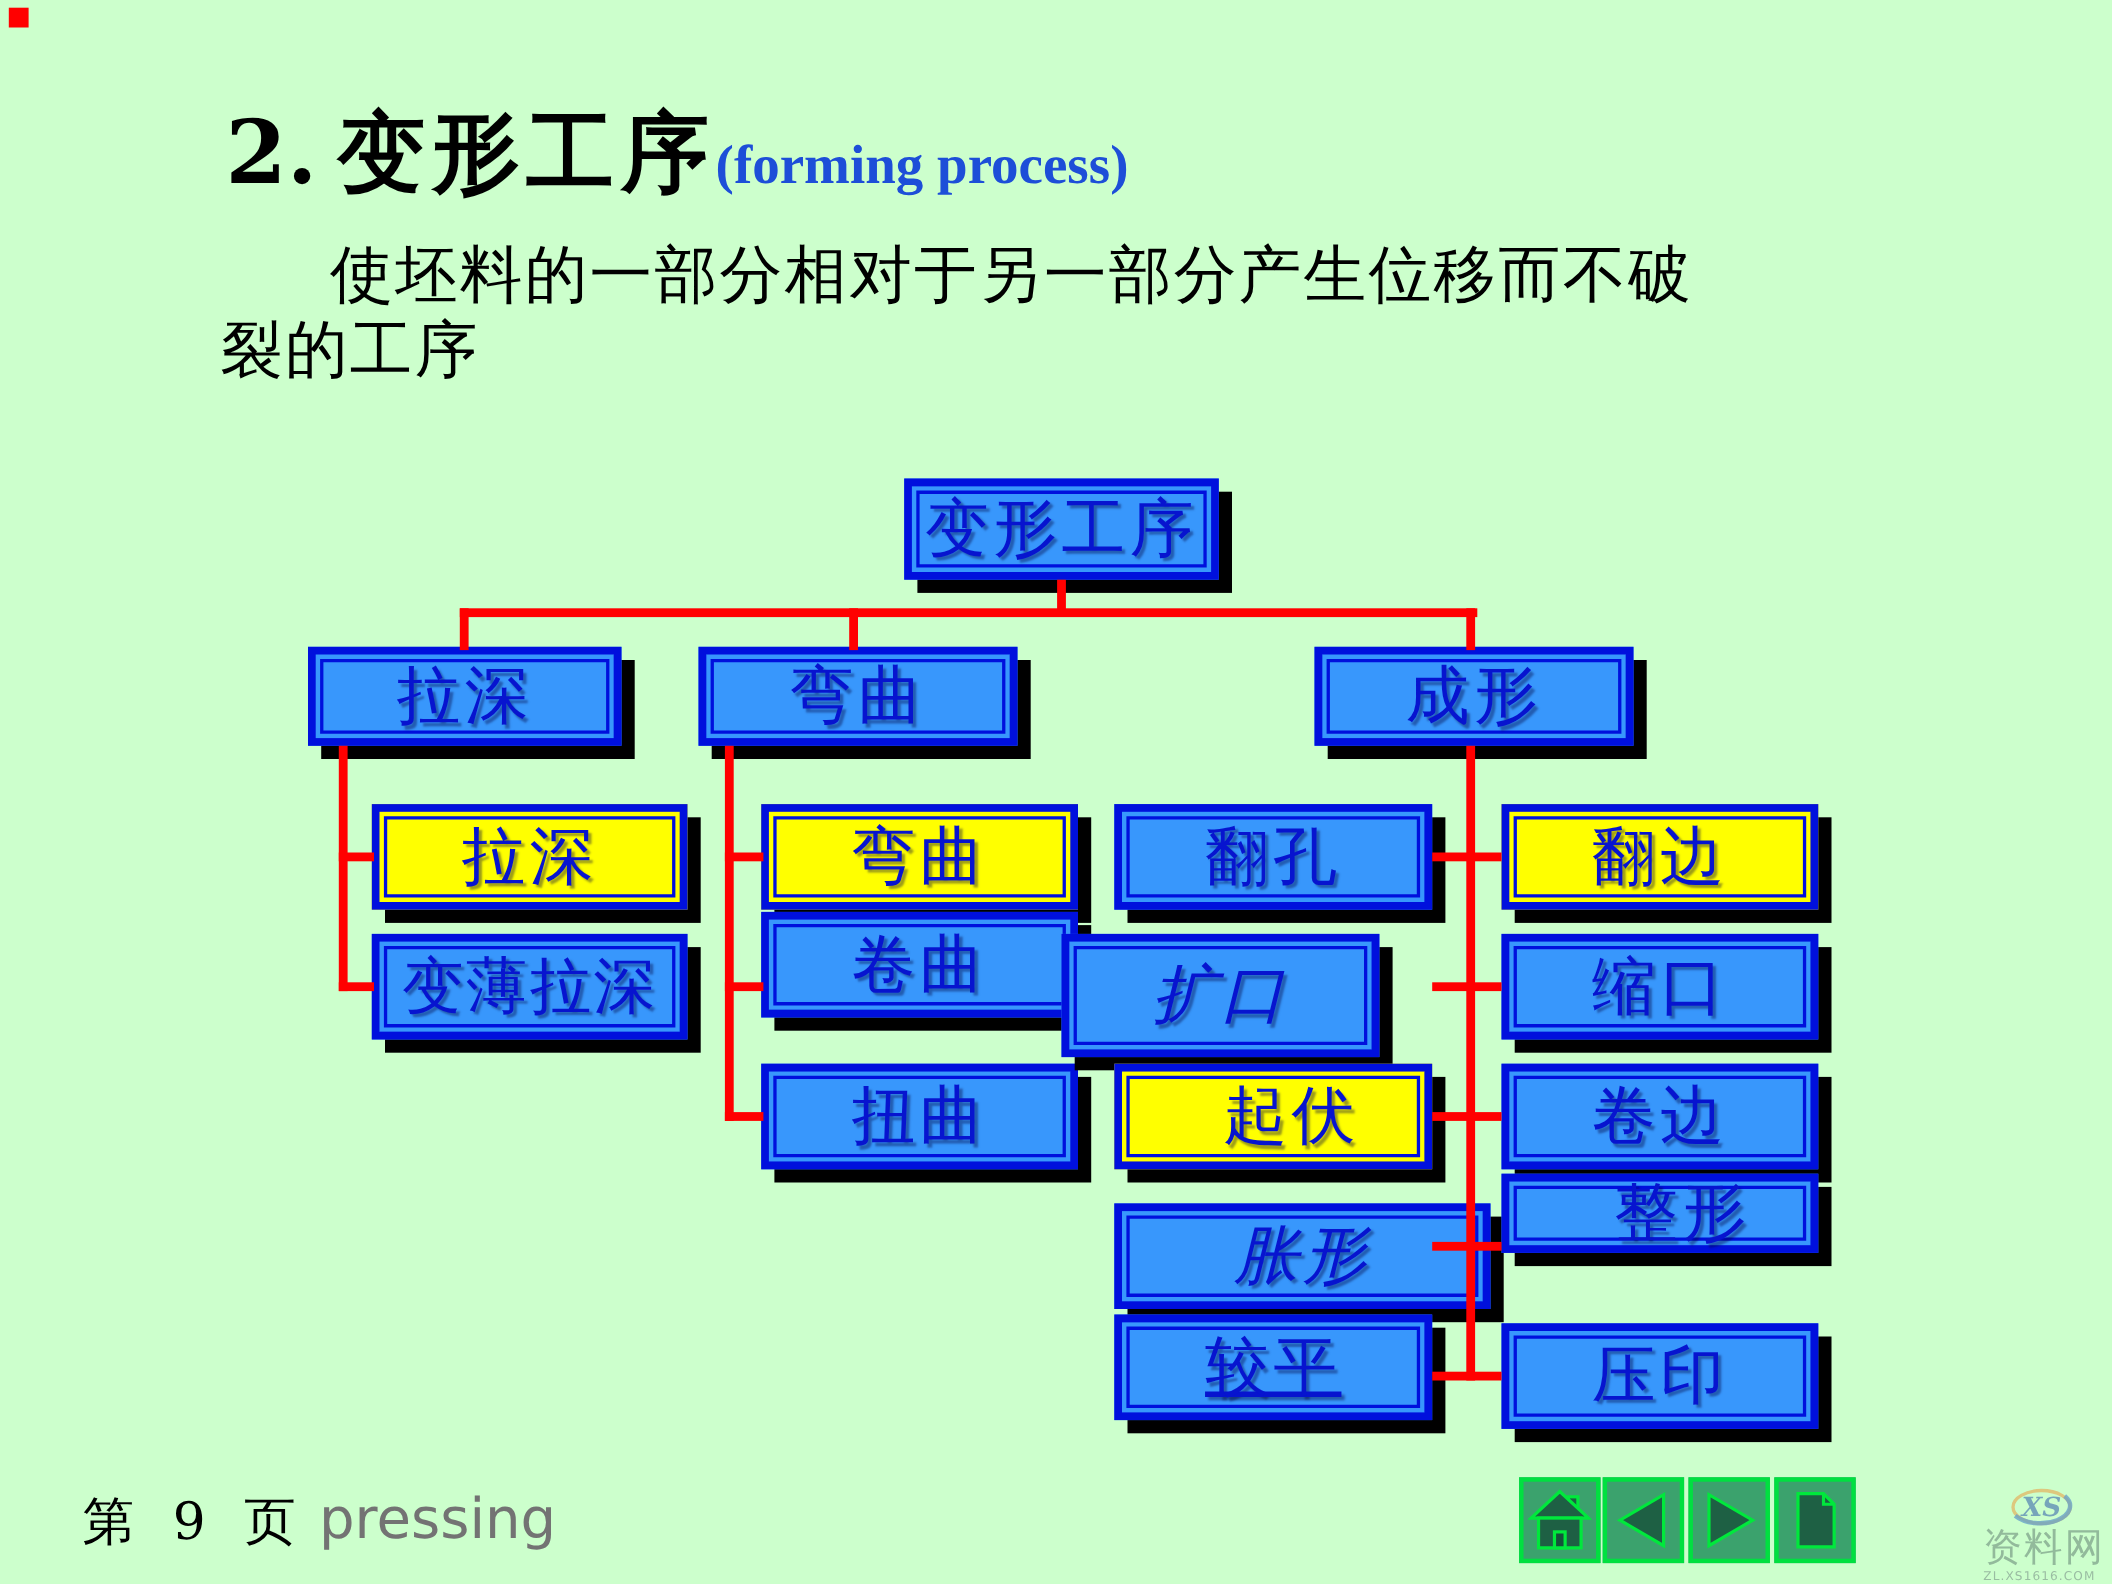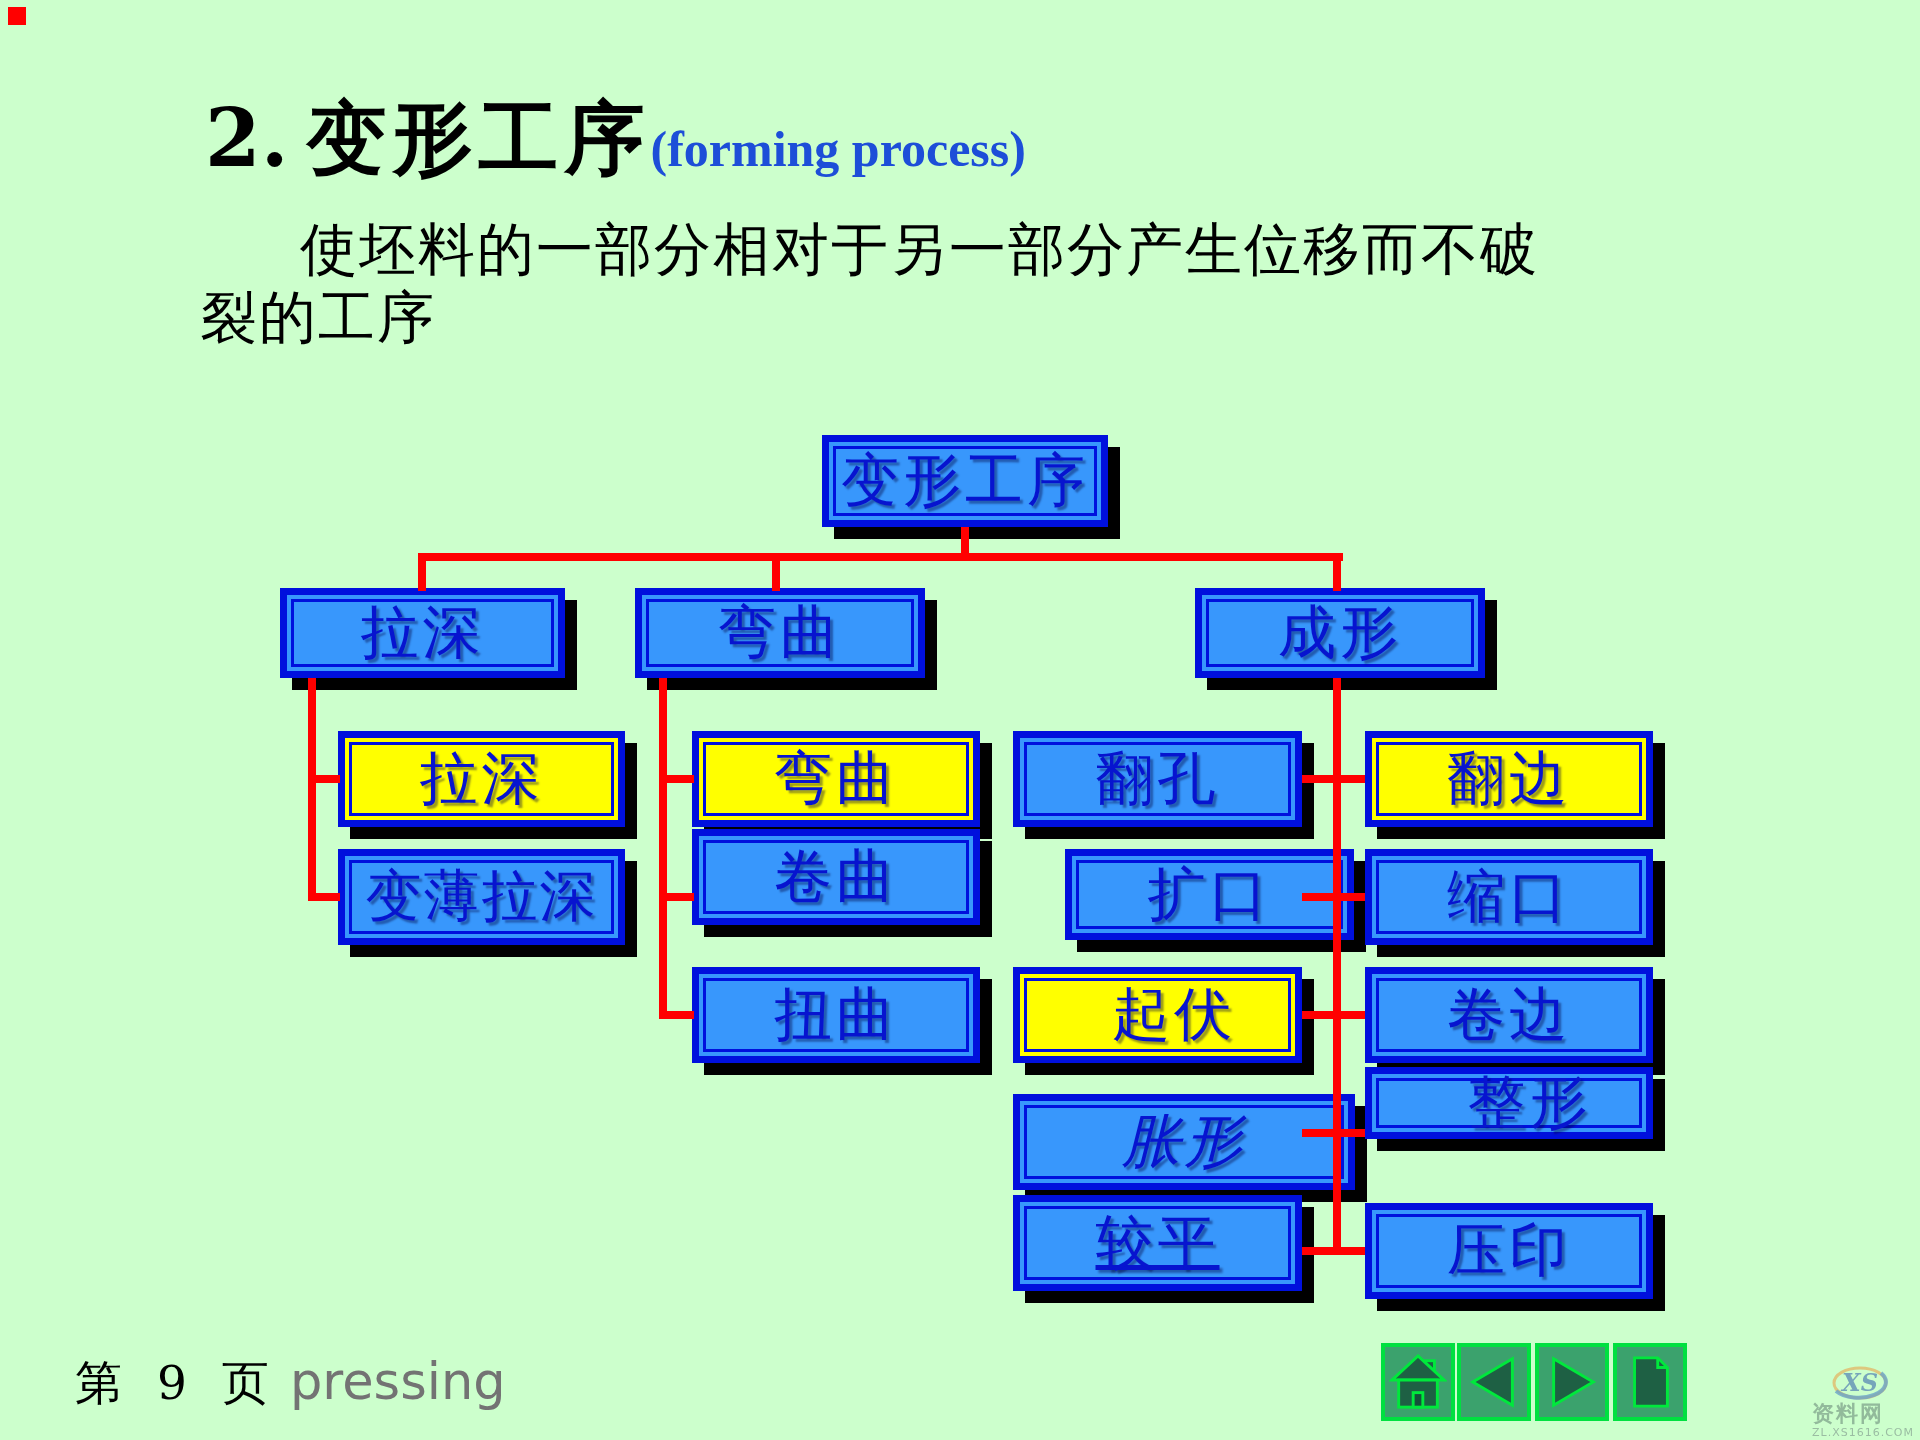--- a/index.html
+++ b/index.html
@@ -41,21 +41,21 @@
   
   .nav-btn{position:absolute;top:1343px;width:74px;height:78px;box-sizing:border-box;
            background:#3ba26d;border:4px solid #00e040;display:flex;align-items:center;justify-content:center;padding:0;cursor:pointer;}
   .nav-btn svg{display:block;}
 
   
   .watermark{position:absolute;right:6px;bottom:2px;display:flex;align-items:center;opacity:0.75;flex-direction:column;}
   .wm-logo{position:relative;width:58px;height:40px;margin-right:6px;}
   .wm-logo svg{display:block;}
   .wm-text{display:flex;flex-direction:column;line-height:1;}
-  .wm-name{font-size:22px;font-weight:bold;color:#7fa48b;letter-spacing:2px;}
+  .wm-name{font-size:35px;font-weight:normal;color:#7fa48b;letter-spacing:2px;}
   .wm-url{font-size:11px;color:#8aa795;letter-spacing:1px;margin-top:2px;}
 </style>
 </head>
 <body>
 
 <div class="slide">
 
   <div class="corner-dot"></div>
 
   <div class="title-row">
@@ -74,21 +74,21 @@
   <div class="node" style="left:1195px;top:588px;width:290px;height:90px;">成形</div>
 
   <div class="node yellow" style="left:338px;top:731px;width:287px;height:96px;">拉深</div>
   <div class="node" style="left:338px;top:849px;width:287px;height:96px;font-size:56px;letter-spacing:2px;">变薄拉深</div>
 
   <div class="node yellow" style="left:692px;top:731px;width:288px;height:96px;">弯曲</div>
   <div class="node" style="left:692px;top:829px;width:288px;height:96px;">卷曲</div>
   <div class="node" style="left:692px;top:967px;width:288px;height:96px;">扭曲</div>
 
   <div class="node" style="left:1013px;top:731px;width:289px;height:96px;">翻孔</div>
-  <div class="node" style="left:1065px;top:849px;width:289px;height:91px;">扩口</div>
+  <div class="node" style="left:965px;top:849px;width:289px;height:112px;font-style:italic;">扩口</div>
   <div class="node yellow" style="left:1013px;top:967px;width:289px;height:96px;padding-left:33px;">起伏</div>
   <div class="node" style="left:1013px;top:1094px;width:342px;height:96px;font-style:italic;">胀形</div>
   <div class="node" style="left:1013px;top:1195px;width:289px;height:96px;text-decoration:underline;">较平</div>
 
   <div class="node yellow" style="left:1365px;top:731px;width:288px;height:96px;">翻边</div>
   <div class="node" style="left:1365px;top:849px;width:288px;height:96px;">缩口</div>
   <div class="node" style="left:1365px;top:967px;width:288px;height:96px;">卷边</div>
   <div class="node" style="left:1365px;top:1067px;width:288px;height:72px;padding-left:41px;">整形</div>
   <div class="node" style="left:1365px;top:1203px;width:288px;height:96px;">压印</div>
 

